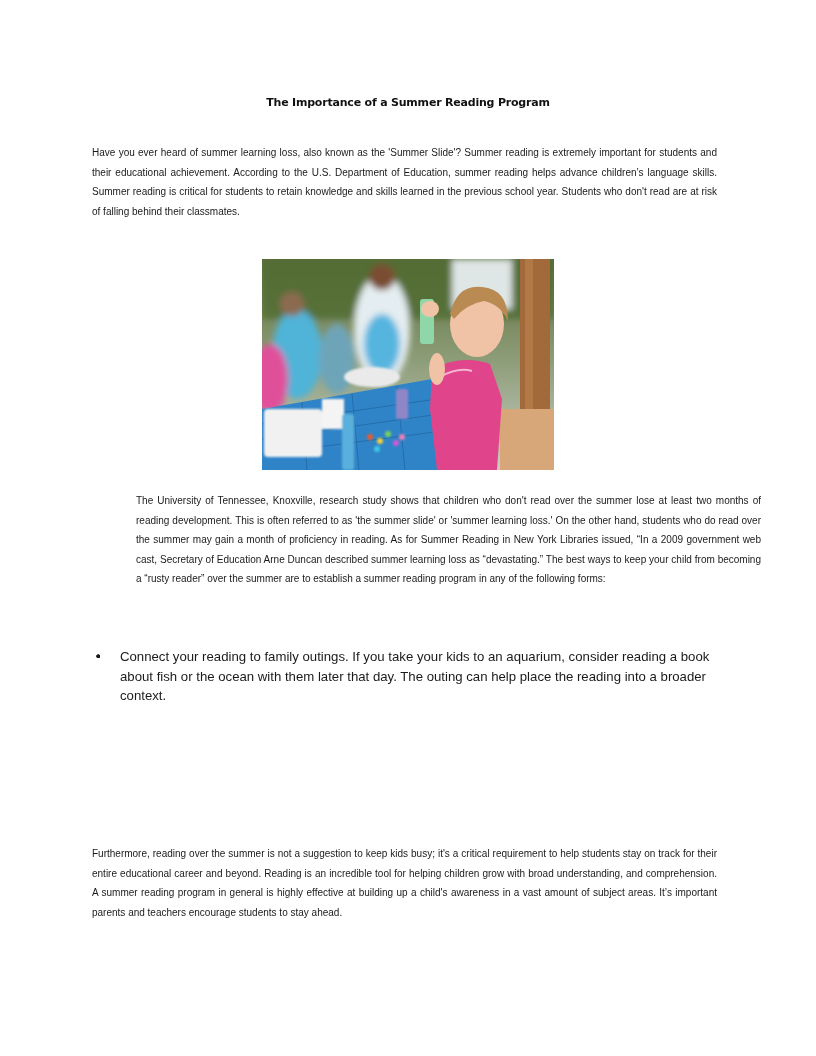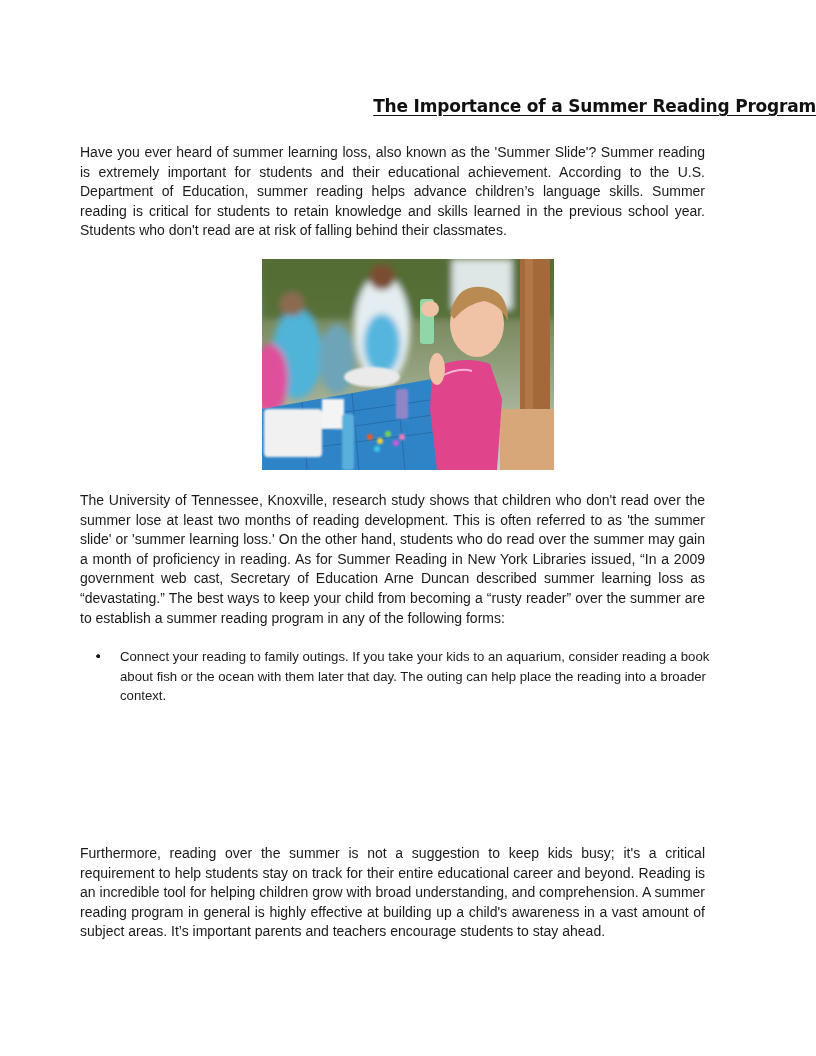--- a/index.html
+++ b/index.html
@@ -1,24 +1,24 @@
 <!DOCTYPE html>
 <html><head>
 <meta charset="utf-8">
 <style>
   html, body { margin: 0; padding: 0; background: #ffffff; }
   body { width: 816px; height: 1056px; position: relative; overflow: hidden;
          font-family: "Liberation Sans", sans-serif; color: #1a1a1a; }
-  .title { position: absolute; left: 0; width: 816px; top: 96px; text-align: right;
-           font-family: "DejaVu Sans", sans-serif; font-weight: bold; font-size: 17px;
-           text-decoration: underline; text-underline-offset: 3px; letter-spacing: -0.2px; color: #111; }
-  .para { position: absolute; left: 80px; width: 625px; font-size: 14px; line-height: 19.6px;
+  .title { position: absolute; left: 0; width: 816px; top: 96px; text-align: center;
+           font-family: "DejaVu Sans", sans-serif; font-weight: bold; font-size: 11px;
+           text-underline-offset: 3px; letter-spacing: -0.2px; color: #111; }
+  .para { position: absolute; left: 92px; width: 625px; font-size: 10px; line-height: 19.6px;
           text-align: justify; color: #1a1a1a; margin: 0; }
   #p1 { top: 143px; }
-  #p2 { top: 491px; }
+  #p2 { top: 491px; margin-left: 44px; }
   #p3 { top: 844px; }
   .bullets { position: absolute; left: 96px; width: 625px; top: 647px; margin: 0; padding: 0; list-style: none; }
   .bullets li { position: relative; padding-left: 24px; font-size: 13.2px; line-height: 19.6px;
                 text-align: left; color: #1a1a1a; }
   .bullet-dot { position: absolute; left: 0; top: 0; width: 24px; font-size: 13px; }
   .photo { position: absolute; left: 262px; top: 259px; width: 292px; height: 211px; overflow: hidden; }
   .photo svg { display: block; }
 </style>
 </head>
 <body>

